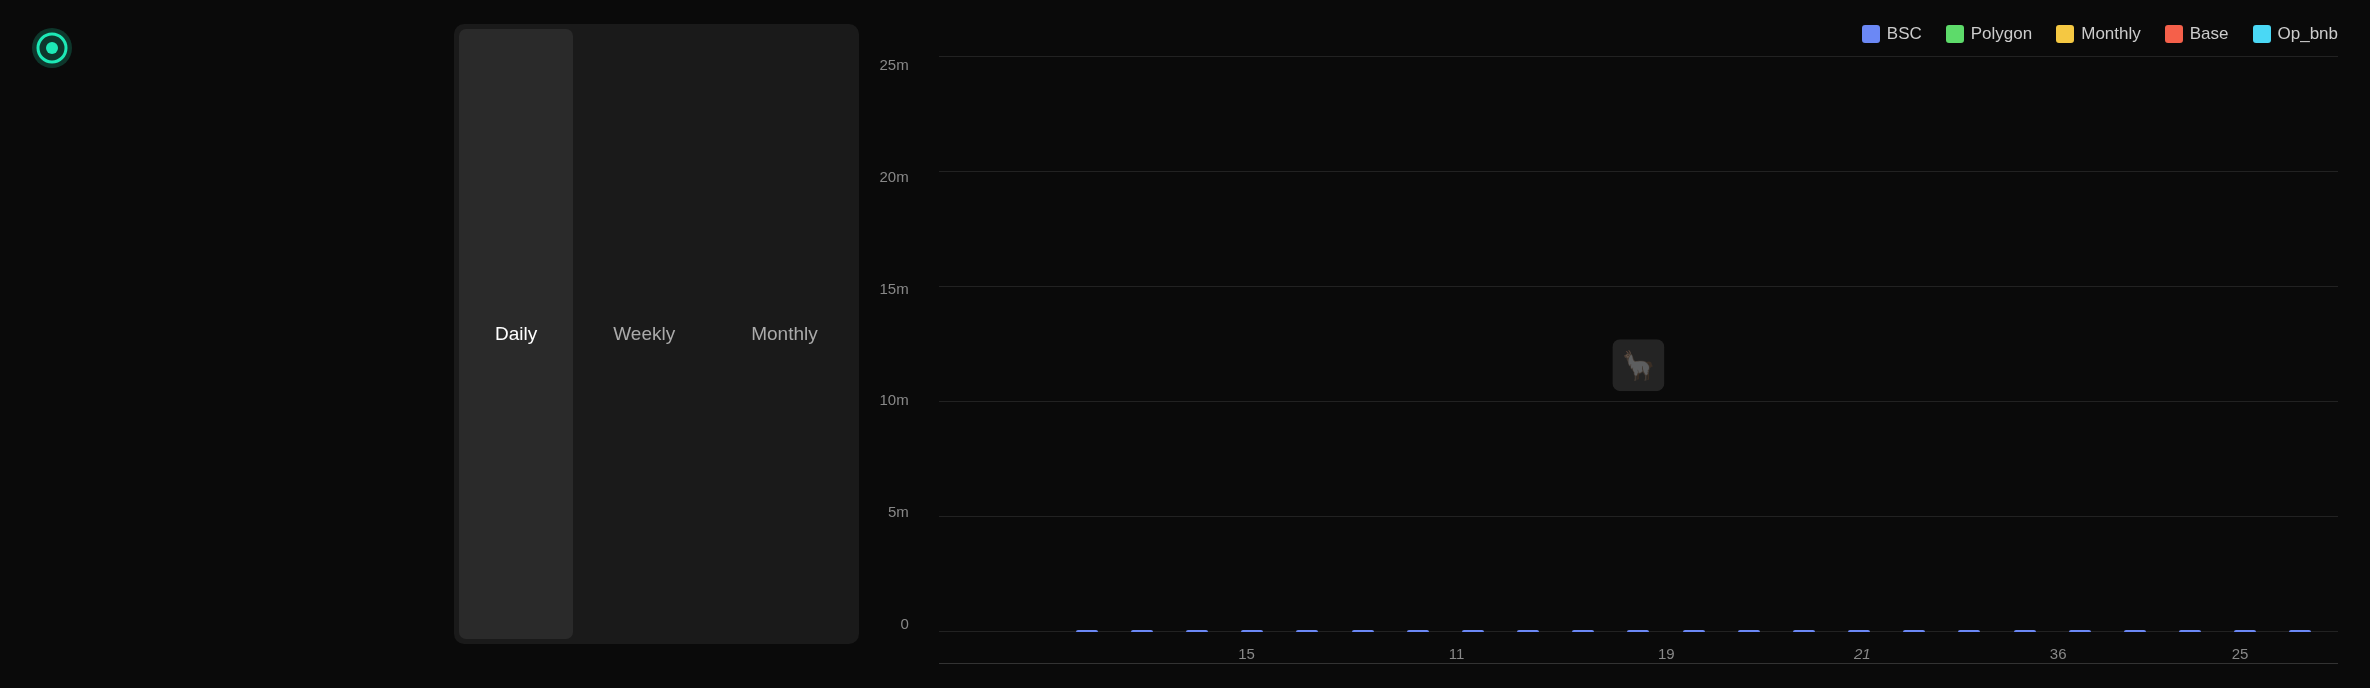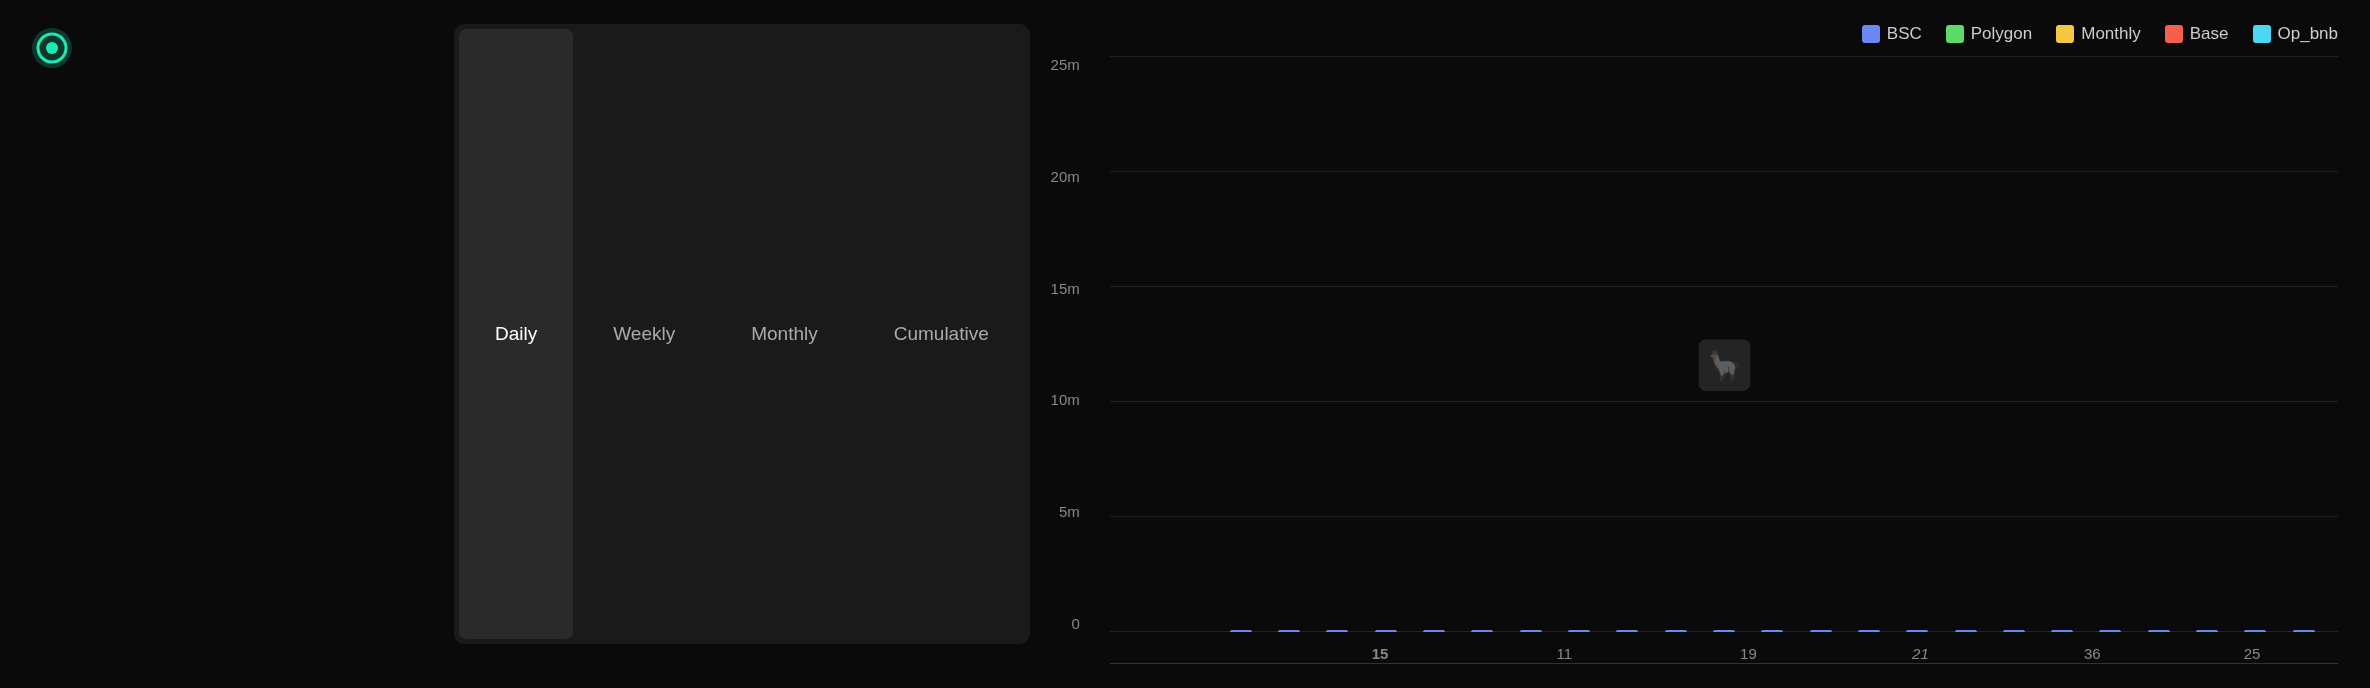--- a/index.html
+++ b/index.html
@@ -229,21 +229,20 @@
     <div class="stat-label"></div>
     <div class="stat-value"></div>
   </div>
 </div>
 
 <div class="main-content">
   <div class="tab-bar">
     <button class="tab-btn active">Daily</button>
     <button class="tab-btn">Weekly</button>
     <button class="tab-btn">Monthly</button>
-    <button class="tab-btn">Cumulative</button>
   </div>
 
   <div class="chart-area">
     <div class="legend-row">
       <div class="legend-item">
         <div class="legend-dot" style="background:#6b88f5;"></div>
         <span>BSC</span>
       </div>
       <div class="legend-item">
         <div class="legend-dot" style="background:#5ddb6a;"></div>
@@ -361,21 +360,21 @@
               <div class="bar" style="height: 76%;"></div>
             </div>
             <div class="bar-group">
               <div class="bar" style="height: 90%;"></div>
             </div>
           </div>
 
         <div style="position:absolute;bottom:0;left:0;right:0;height:1px;background:#333;"></div>
 
         <div class="x-axis" id="x-axis">
-        <span class="x-label-group" style="left: 22%; font-weight: bold;">15</span>
+        <span class="x-label-group" style="left: 22%;">15</span>
             <span class="x-label-group" style="left: 37%;">11</span>
             <span class="x-label-group" style="left: 52%;">19</span>
             <span class="x-label-group" style="left: 66%; font-style: italic;">21</span>
             <span class="x-label-group" style="left: 80%;">36</span>
             <span class="x-label-group" style="left: 93%;">25</span>
           </div>
       </div>
     </div>
   </div>
 </div>

